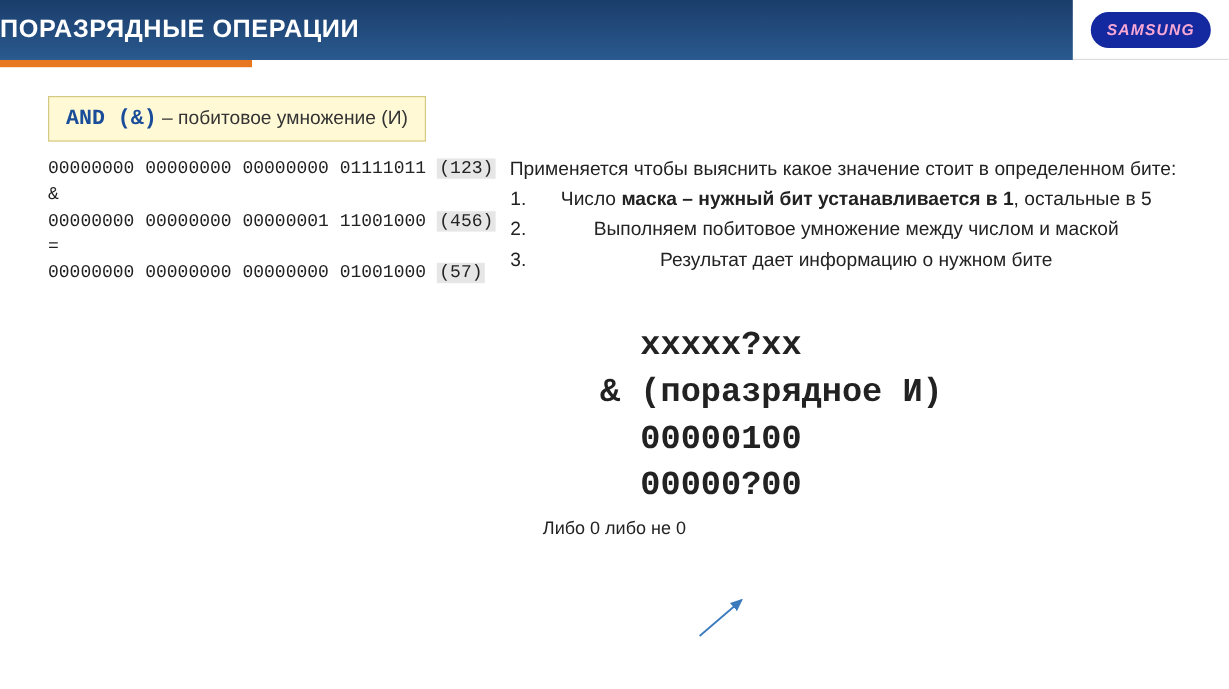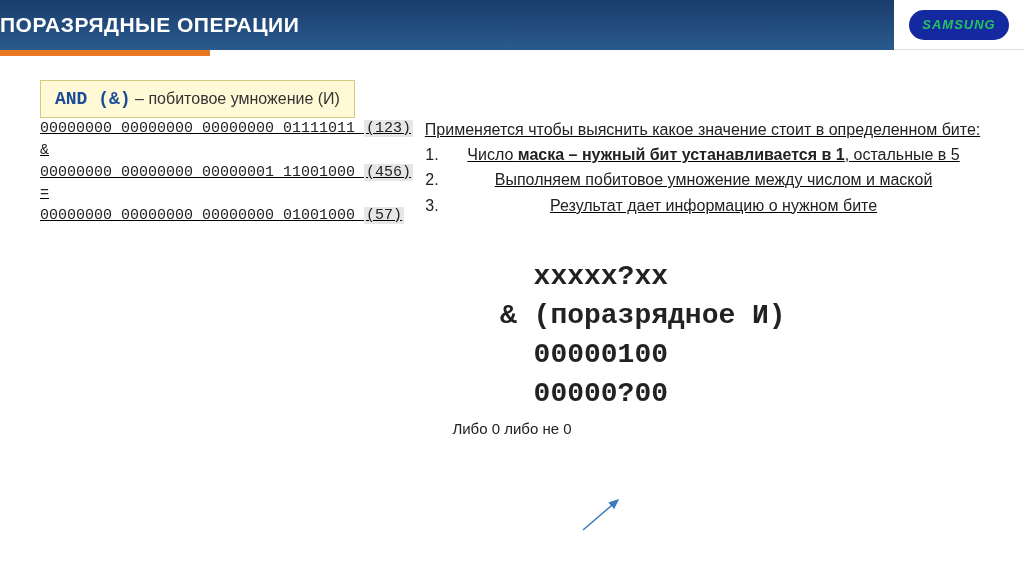--- a/index.html
+++ b/index.html
@@ -39,21 +39,21 @@
       border-bottom: 1px solid #ddd;
     }
     .samsung-logo {
       width: 100px;
       height: 30px;
       background: #1428a0;
       border-radius: 15px;
       display: flex;
       align-items: center;
       justify-content: center;
-      color: #22c55e;
+      color: #f9a8d4;
       font-size: 13px;
       font-weight: bold;
       letter-spacing: 1px;
       font-style: italic;
     }
     .orange-bar {
       position: absolute;
       top: 50px;
       left: 0;
       width: 210px;
@@ -61,21 +61,21 @@
       background: #e87722;
     }
     .content {
       padding: 30px 40px 20px 40px;
     }
     .yellow-box {
       display: inline-block;
       background: #fff9d6;
       border: 1px solid #d4c980;
       padding: 8px 14px;
-      margin-bottom: 0;
+      margin-bottom: 12px;
     }
     .yellow-box-title {
       color: #1a4d99;
       font-size: 18px;
       font-weight: bold;
       font-family: 'Courier New', monospace;
     }
     .yellow-box-sub {
       color: #333;
       font-size: 16px;
@@ -86,21 +86,20 @@
       text-align: center;
       font-size: 16px;
       color: #222;
       margin: 6px 0 18px 160px;
       width: 500px;
     }
     .two-col {
       display: flex;
       gap: 8px;
       margin-bottom: 30px;
-      text-decoration: underline;
     }
     .code-col {
       font-family: 'Courier New', monospace;
       font-size: 15px;
       line-height: 1.45;
       color: #222;
       white-space: pre;
     }
     .hl {
       background: #e6e6e6;

